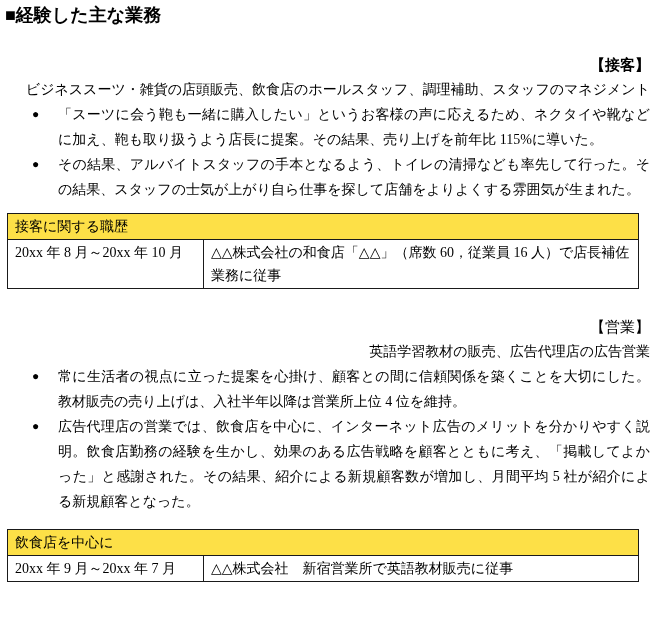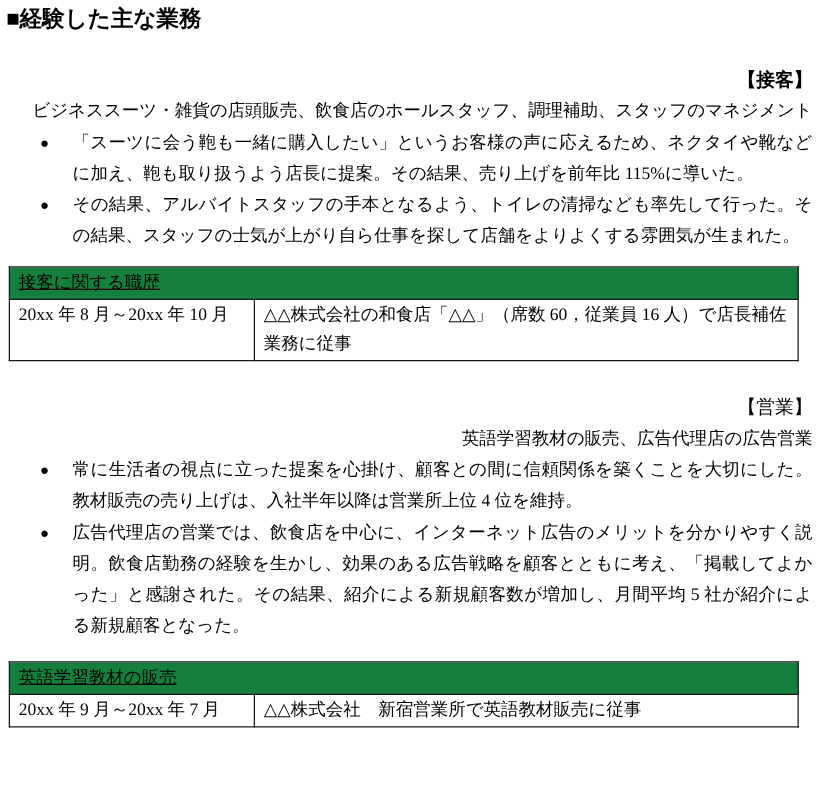--- a/index.html
+++ b/index.html
@@ -30,21 +30,21 @@
     font-size: 15px;
     line-height: 25px;
     text-align: right;
   }
   .sec-heading.gothic {
     font-family: "Liberation Sans", "DejaVu Sans", sans-serif;
     font-weight: bold;
     font-size: 15px;
   }
   .sec-heading.mincho {
-    font-family: Liberation Serif, serif;
+    font-family: Liberation Sans, sans-serif;
     font-weight: normal;
   }
   .m-t-25 { margin-top: 25px; }
   .lead {
     line-height: 25px;
     text-align: right;
   }
   .bullets { }
   .bullet {
     display: flex;
@@ -70,22 +70,21 @@
   table.history.t1 { margin-top: 11px; }
   table.history.t2 { margin-top: 15px; }
   table.history td {
     border: 1px solid #1a1a1a;
     padding: 1px 7px;
     line-height: 23px;
     vertical-align: top;
     font-size: 14px;
   }
   table.history td.caption-cell {
-    background: #15803d;
-    text-decoration: underline;
+    background: #fde047;
   }
   col.c-period { width: 196px; }
   col.c-desc   { width: 435px; }
 </style>
 </head>
 <body>
 
 <div class="page">
 
   <div class="doc-title">■経験した主な業務</div>
@@ -136,21 +135,21 @@
     </div>
   </div>
 
   <table class="history t2">
     <colgroup>
         <col class="c-period">
         <col class="c-desc">
       </colgroup>
     <tbody>
       <tr>
-        <td colspan="2" class="caption-cell">英語学習教材の販売</td>
+        <td colspan="2" class="caption-cell">飲食店を中心に</td>
       </tr>
       <tr>
         <td>20xx 年 9 月～20xx 年 7 月</td>
         <td>△△株式会社　新宿営業所で英語教材販売に従事</td>
       </tr>
 
     </tbody>
   </table>
 
 </div>

